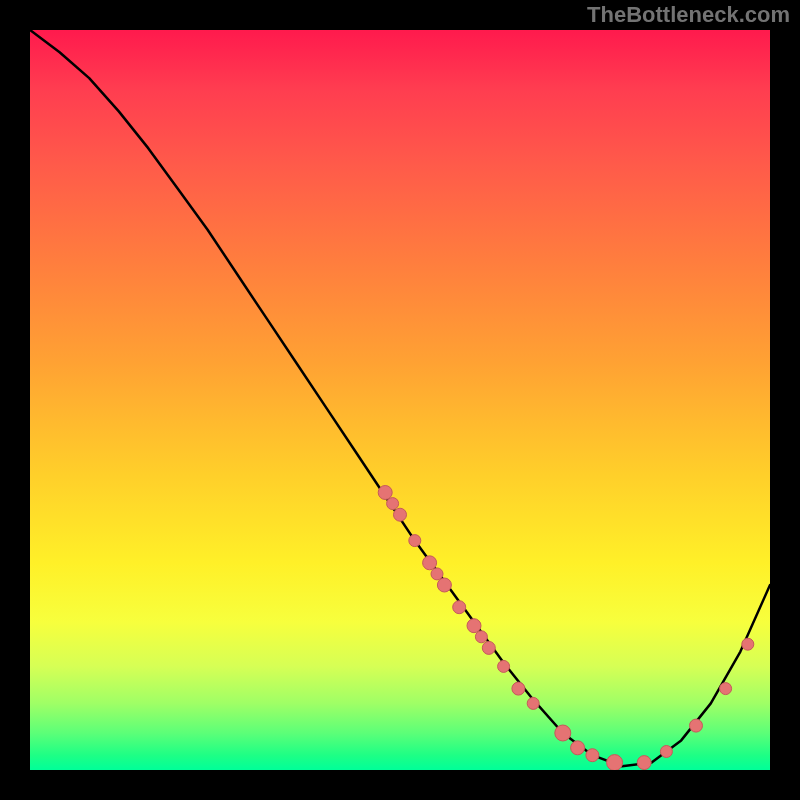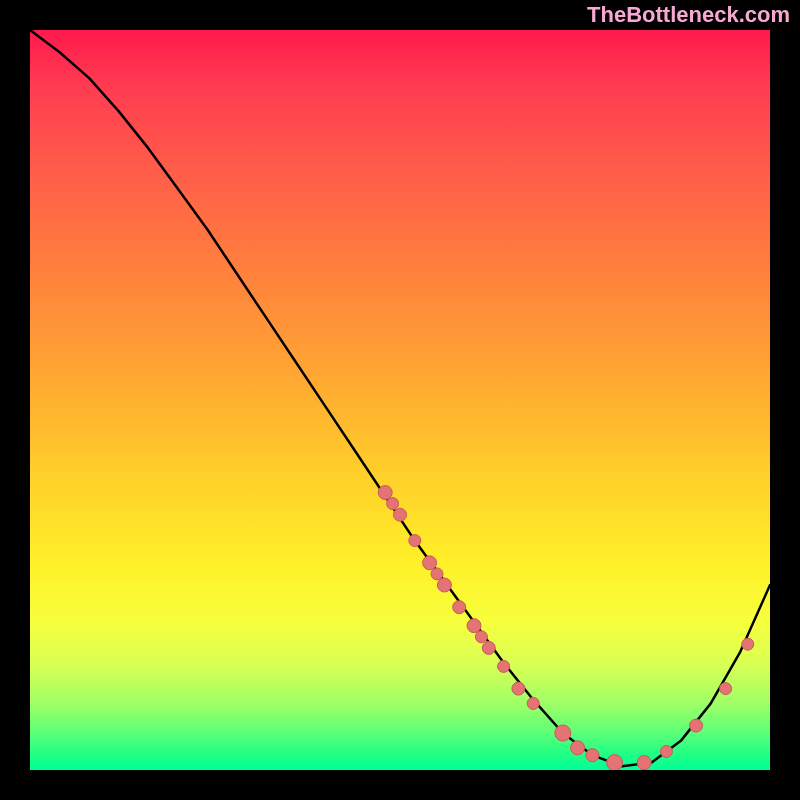--- a/index.html
+++ b/index.html
@@ -13,21 +13,21 @@
   }
   .frame {
     position: relative;
     width: 800px;
     height: 800px;
   }
   .watermark {
     position: absolute;
     top: 2px;
     right: 10px;
-    color: #f9a8d4;
+    color: #737373;
     font-size: 22px;
     font-weight: bold;
     font-family: Arial, sans-serif;
     z-index: 10;
   }
   .plot-area {
     position: absolute;
     left: 30px;
     top: 30px;
     width: 740px;

